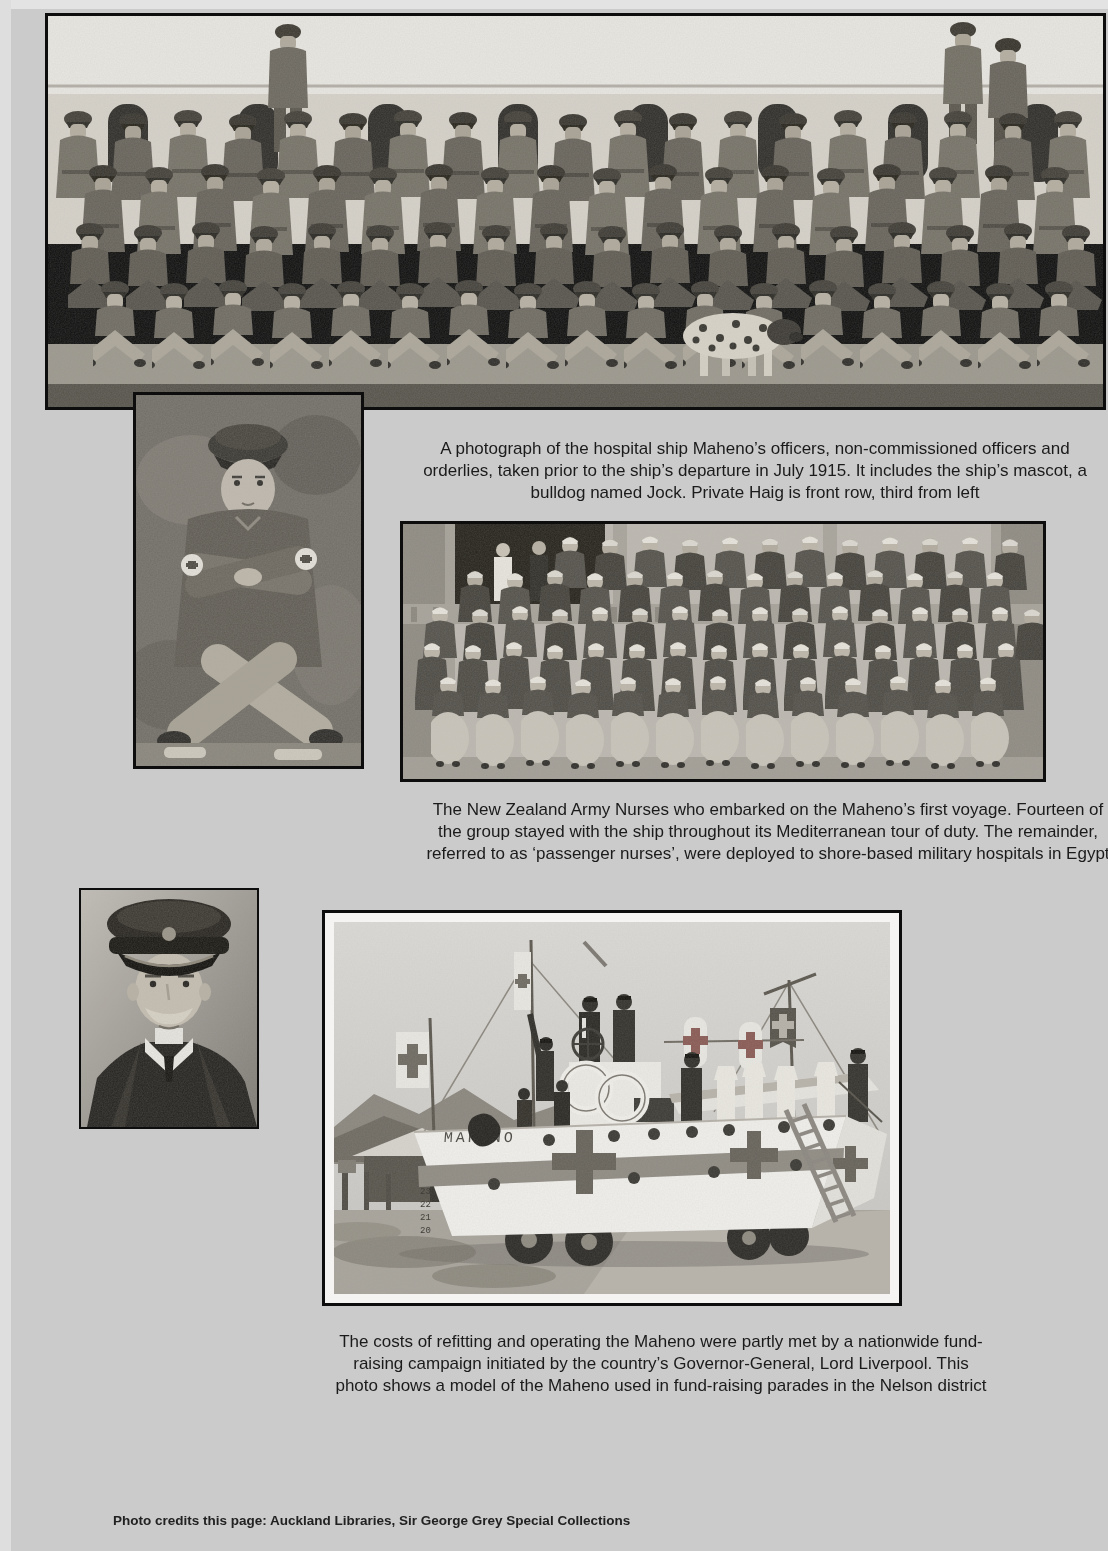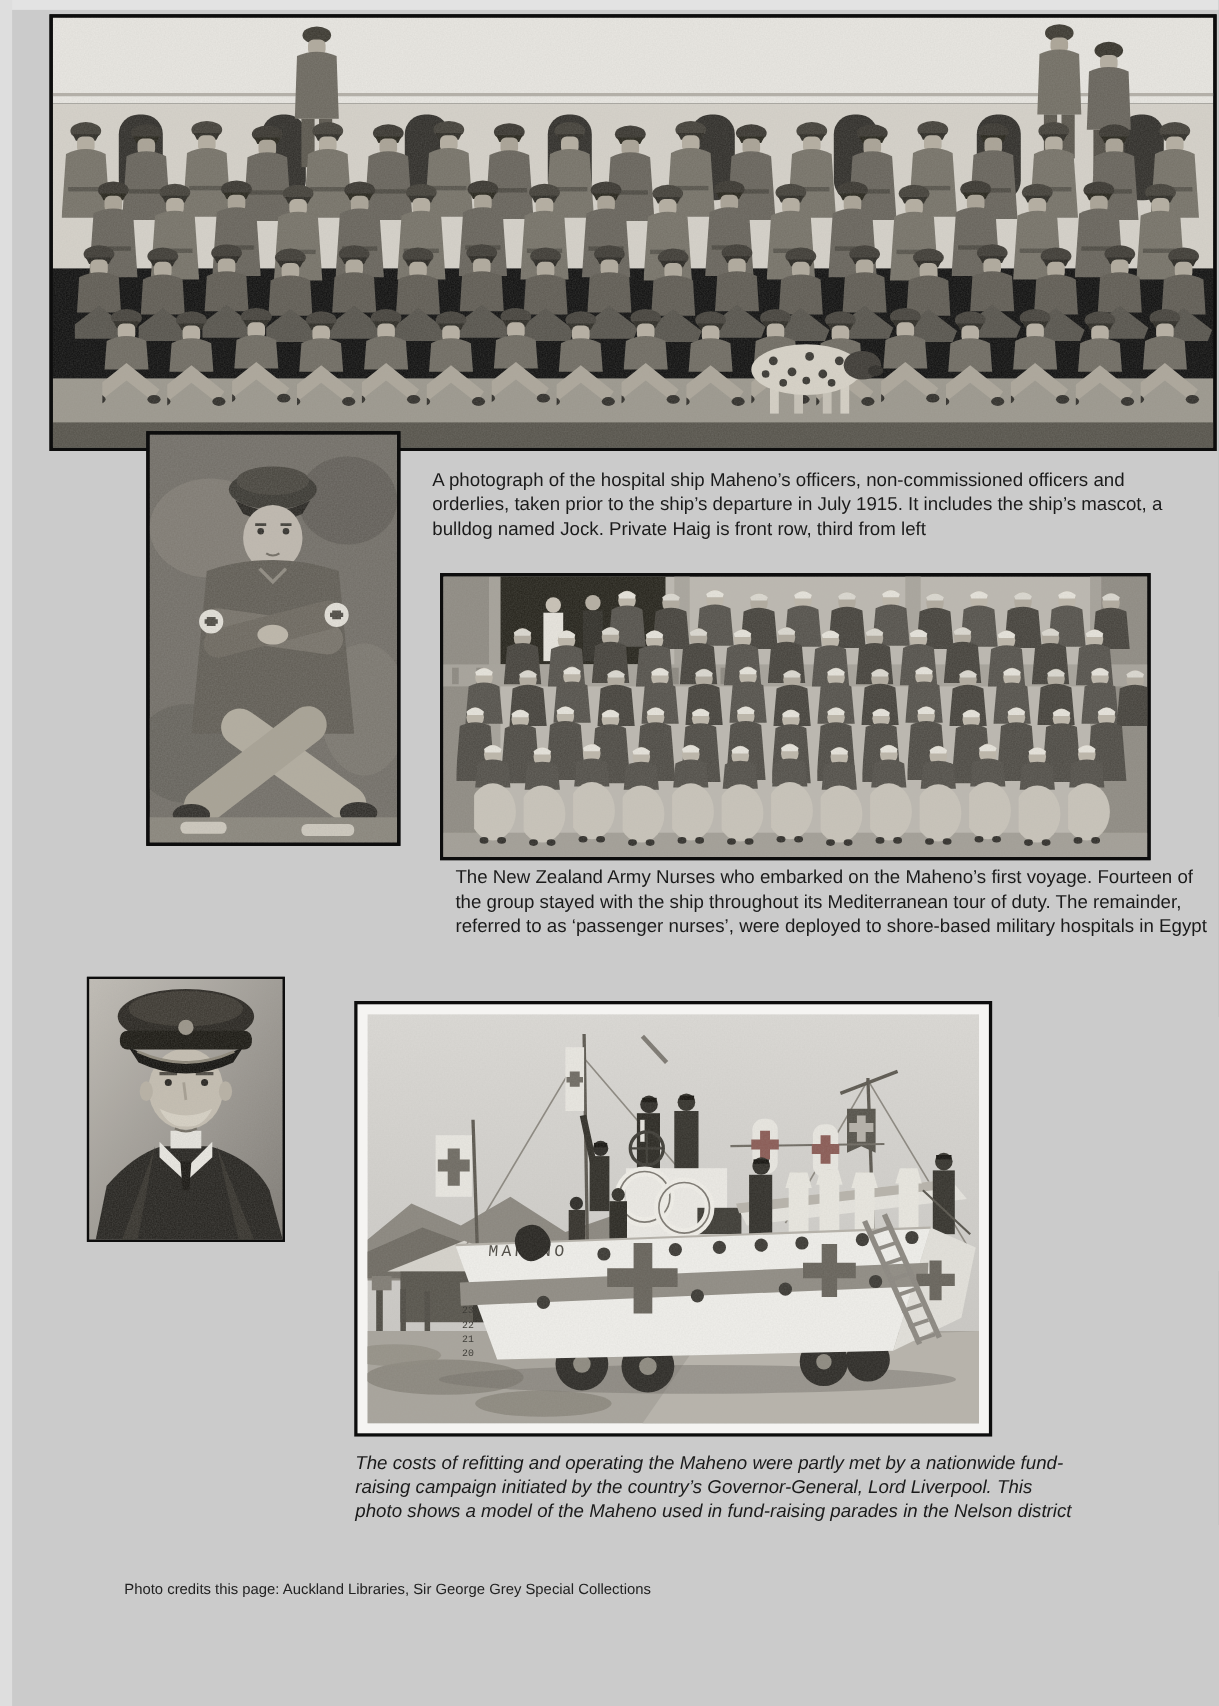--- a/index.html
+++ b/index.html
@@ -7,26 +7,26 @@
         font-family:"Liberation Sans",sans-serif;}
   .edge-top{position:absolute;left:0;top:0;width:1108px;height:9px;background:#e3e3e3;}
   .edge-left{position:absolute;left:0;top:0;width:11px;height:1551px;background:#dedede;}
   .photo{position:absolute;background:#0d0d0d;border:3px solid #0d0d0d;box-sizing:border-box;margin:0;}
   .photo svg{display:block;}
   .photo-officers{left:45px;top:13px;width:1061px;height:397px;z-index:1;}
   .photo-haig{left:133px;top:392px;width:231px;height:377px;z-index:2;}
   .photo-nurses{left:400px;top:521px;width:646px;height:261px;}
   .photo-mclean{left:79px;top:888px;width:180px;height:241px;border-width:2px;}
   .photo-model{left:322px;top:910px;width:580px;height:396px;background:#f5f4f2;padding:9px;}
-  .caption{position:absolute;margin:0;color:#1b1b1b;font-size:17px;line-height:22px;z-index:3;}
+  .caption{position:absolute;margin:12px;color:#1b1b1b;font-size:17px;line-height:22px;z-index:3;text-align:center;}
   .cap-officers{left:393px;top:426px;width:700px;}
   .cap-nurses{left:414px;top:787px;width:684px;}
   .cap-mclean{left:84px;top:1137px;width:198px;}
-  .cap-model{left:323px;top:1319px;width:652px;font-style:italic;}
-  .credits{position:absolute;left:113px;top:1437px;margin:0;color:#222;font-size:13.5px;}
+  .cap-model{left:323px;top:1319px;width:652px;}
+  .credits{position:absolute;left:113px;top:1513px;margin:0;color:#222;font-size:13.5px;font-weight:bold;}
 </style>
 </head>
 <body>
 
 <div class="page">
   <div class="edge-top"></div>
   <div class="edge-left"></div>
 
   <figure class="photo photo-officers">
     <svg width="1055" height="391" viewBox="0 0 1055 391">

